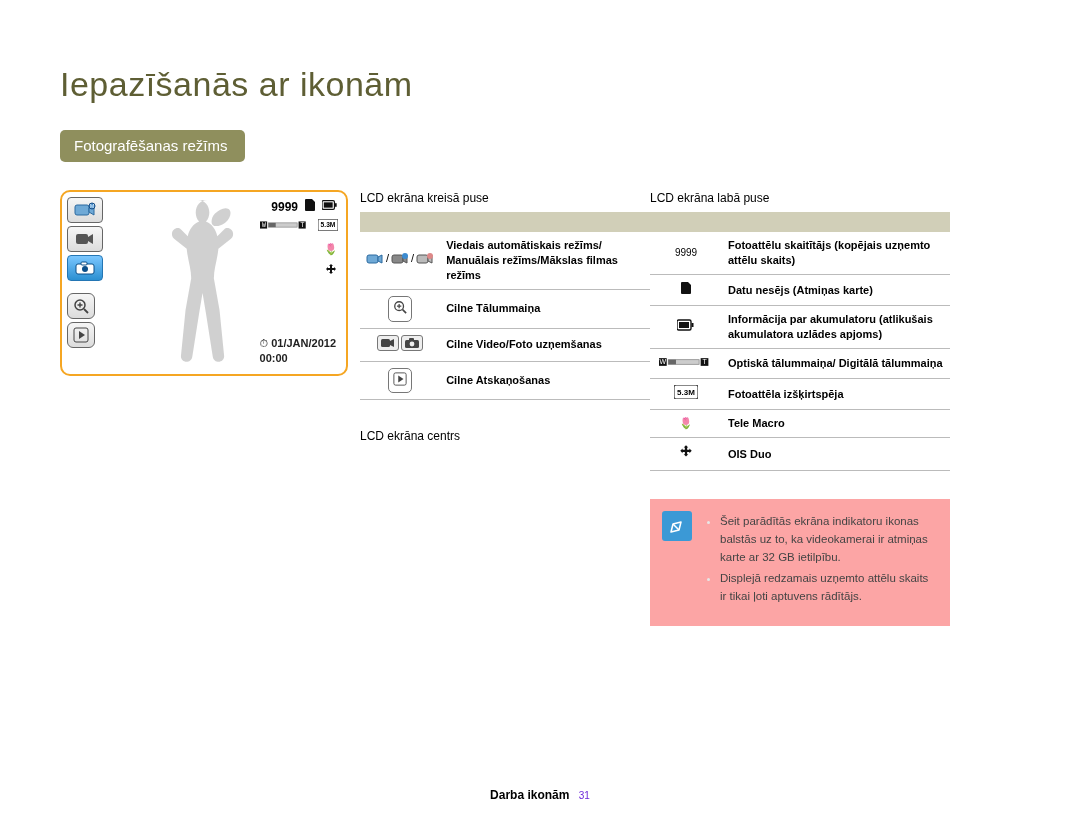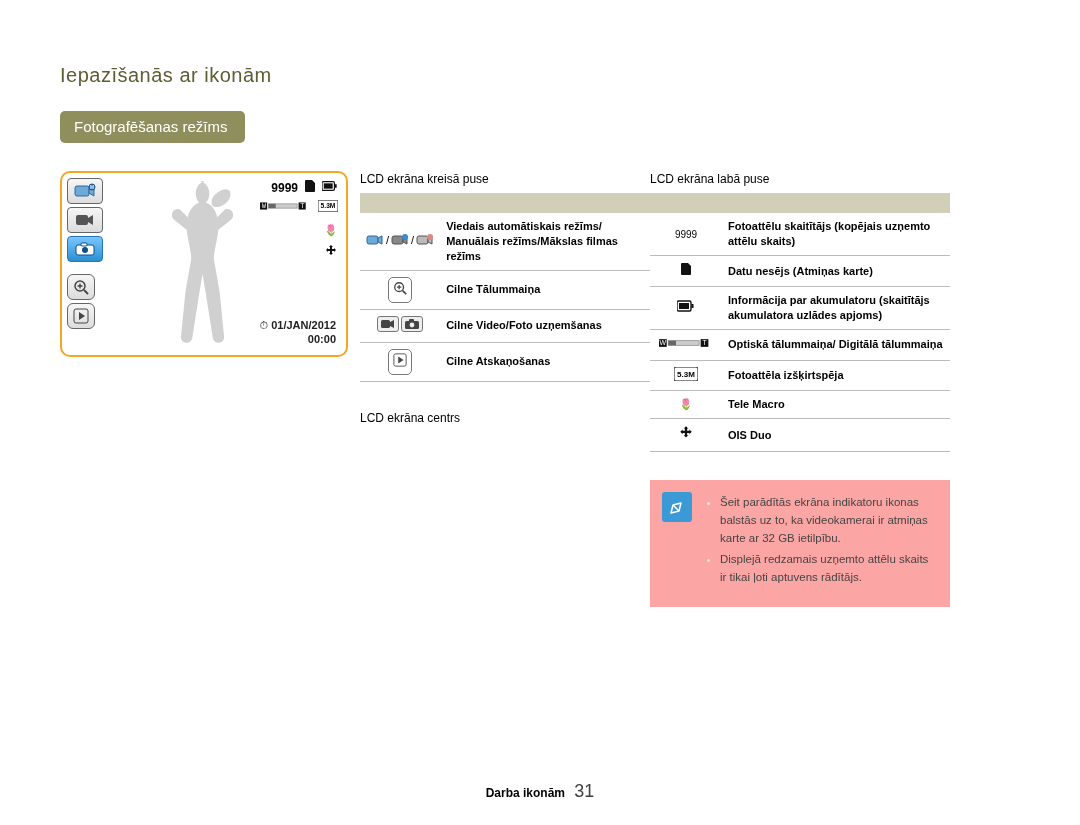--- a/index.html
+++ b/index.html
@@ -22,21 +22,21 @@
     line-height: 1.35;
   }
   .page {
     width: 1080px;
     min-height: 825px;
     margin: 0 auto;
     padding: 62px 60px 24px;
     position: relative;
   }
   h1.page-title {
-    font-size: 20px;
+    font-size: 34px;
     font-weight: 400;
     color: #5e5e34;
     letter-spacing: .5px;
     margin: 0 0 22px;
   }
   .pill {
     display: inline-block;
     background: var(--olive);
     color: #fff;
     font-size: 15px;
@@ -91,21 +91,21 @@
   }
   .row2 {
     position: absolute; right: 8px; top: 26px;
     display: flex; align-items: center; gap: 4px;
   }
   .row2 > * { display:inline-flex; align-items:center; }
   .flower5m { position:absolute; right:8px; top:50px; display:flex; flex-direction:column; gap:6px; align-items:flex-end; font-size:11px; font-weight:700;}
 
   .time {
     position:absolute; right:10px; bottom:8px;
-    text-align:right; font-size:11px; color:#222; font-weight:600;
+    font-size:11px; color:#222; font-weight:600;
   }
   .time .clock::before{ content:"⏱ "; font-weight:400; }
 
   
   .tbl-title { font-size: 12px; margin: 0 0 6px; }
   table.icons {
     width: 100%;
     border-collapse: collapse;
     margin-bottom: 28px;
   }
@@ -149,21 +149,21 @@
   .note ul { margin:0; padding-left: 14px; }
   .note li { margin: 0 0 4px; }
   .note .muted { color:#444; }
 
   .footer {
     position:absolute;
     left:0; right:0; bottom:22px;
     text-align:center;
     font-size:12px;
   }
-  .footer .pagenum { font-size: 18px; color:#404040; margin-left:6px; font-weight:400;}
+  .footer .pagenum { font-size: 10px; color:#6d28d9; margin-left:6px; font-weight:400;}
 
   
   .i-sd { width:14px; height:14px; }
   .i-bat svg { width:16px; height:12px;}
   .zoom-level { font-family:monospace; letter-spacing:-1px; font-size:11px;}
 </style>
 </head>
 <body>
 
 <div class="page">
@@ -375,21 +375,21 @@
             <td>Datu nesējs (Atmiņas karte)</td>
           </tr>
           <tr>
             <td class="icon-cell">
               <svg width="18" height="12" viewBox="0 0 18 12">
                   <rect x="0" y="1" width="14" height="10" rx="1.5" fill="none" stroke="#111" stroke-width="1.4"></rect>
                   <rect x="14.5" y="4" width="2" height="4" fill="#111"></rect>
                   <rect x="2" y="3" width="10" height="6" fill="#111"></rect>
                 </svg>
             </td>
-            <td>Informācija par akumulatoru (skaitītājs akumulatora uzlādes apjoms)</td>
+            <td>Informācija par akumulatoru (atlikušais akumulatora uzlādes apjoms)</td>
           </tr>
           <tr>
             <td class="icon-cell">
               <svg width="54" height="14" viewBox="0 0 70 16">
                   <rect x="0" y="3" width="10" height="10" fill="#111"></rect>
                   <text x="5" y="11" font-size="9" text-anchor="middle" fill="#fff">W</text>
                   <rect x="12" y="5" width="40" height="6" fill="#ccc" stroke="#888"></rect>
                   <rect x="12" y="5" width="10" height="6" fill="#666"></rect>
                   <rect x="54" y="3" width="10" height="10" fill="#111"></rect>
                   <text x="59" y="11" font-size="9" text-anchor="middle" fill="#fff">T</text>

